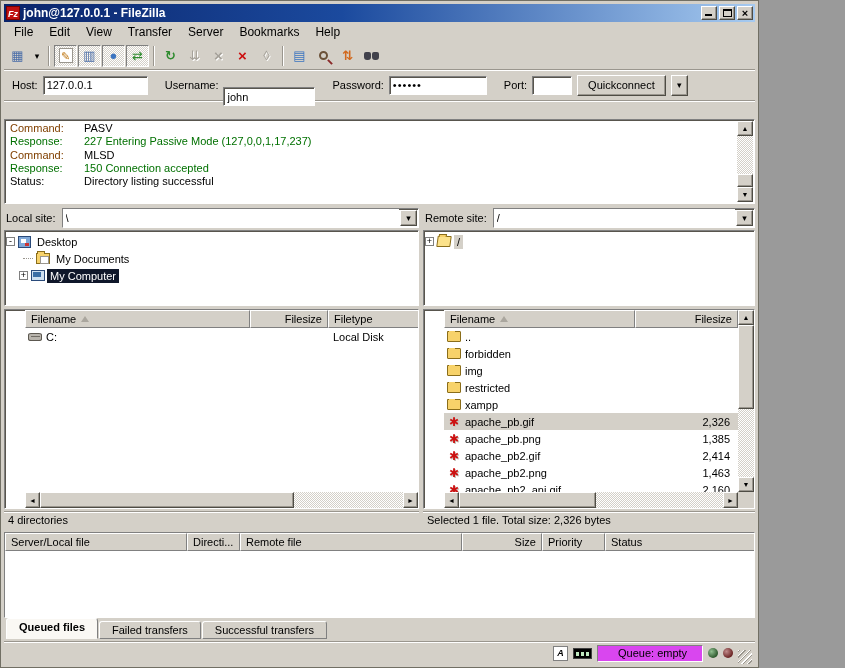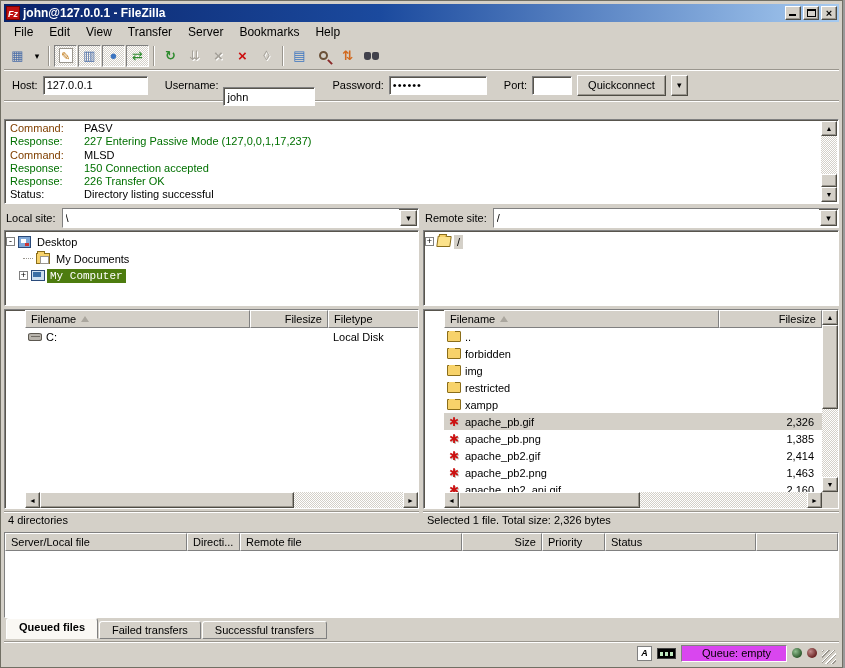--- a/index.html
+++ b/index.html
@@ -1,20 +1,20 @@
 <!DOCTYPE html>
 <html><head>
 <meta charset="utf-8">
 <style>
   * { box-sizing: border-box; margin: 0; padding: 0; cursor: default; }
   html,body { background:#9a9a9a; }
   body { font-family: "Liberation Sans", "DejaVu Sans", sans-serif; font-size: 11px; color:#000; }
 
   .window{
-    width:843px;height:668px;background:#d4d0c8;
+    width:759px;height:668px;background:#d4d0c8;
     border:1px solid #716f64; padding:3px;
     display:flex;flex-direction:column;position:relative;
   }
 
   
   .raised{border:1px solid;border-color:#fff #4e4c44 #4e4c44 #fff;box-shadow:inset -1px -1px 0 #9a968e;background:#d4d0c8;}
   .sunken{border:1px solid;border-color:#808080 #fff #fff #808080;box-shadow:inset 1px 1px 0 #58554d;background:#fff;}
   .checker{background-image:conic-gradient(#fff 25%,#d4d0c8 0 50%,#fff 0 75%,#d4d0c8 0 100%);background-size:2px 2px;}
 
   
@@ -104,21 +104,21 @@
     font-family:"Liberation Sans","DejaVu Sans",sans-serif;}
   .combo-drop{width:17px;display:flex;align-items:center;justify-content:center;font-size:9px;margin:1px;}
 
   .treebox{height:76px;flex:0 0 76px;margin-bottom:3px;padding:2px 1px;overflow:hidden;position:relative;}
   .tree-row{height:17px;display:flex;align-items:center;gap:3px;white-space:nowrap;}
   .pm-box{width:9px;height:9px;background:#fff;border:1px solid #808080;font-size:9px;line-height:7px;
     text-align:center;flex:0 0 9px;color:#000;}
   .tree-indent{width:14px;flex:0 0 14px;}
   .tree-dots{width:10px;flex:0 0 10px;border-bottom:1px dotted #9a968e;height:1px;align-self:center;}
   .tree-label{padding:1px 3px;}
-  .tree-label.selected{background:#4d7c0f;color:#fff;font-family:Liberation Mono, monospace;}
+  .tree-label.selected{background:#0f172a;color:#fff;}
   .tree-label.inactive-sel{background:#d4d0c8;}
 
   
   .icon-desktop{width:13px;height:12px;background:#7fa8d8;border:1px solid #2a4a7a;position:relative;flex:0 0 13px;}
   .icon-desktop::after{content:"";position:absolute;left:2px;top:2px;width:5px;height:4px;background:#fff;}
   .icon-desktop::before{content:"";position:absolute;right:1px;bottom:1px;width:4px;height:3px;background:#c33;}
   .icon-mydocs{width:14px;height:11px;background:#f7d26a;border:1px solid #8a6d1a;position:relative;flex:0 0 14px;}
   .icon-mydocs::before{content:"";position:absolute;top:-3px;left:0;width:6px;height:2px;background:#f7d26a;border:1px solid #8a6d1a;border-bottom:none;}
   .icon-mydocs::after{content:"";position:absolute;left:3px;top:2px;width:7px;height:6px;background:#fff;border:1px solid #9a968e;}
   .icon-computer{width:13px;height:12px;position:relative;flex:0 0 13px;}
@@ -287,21 +287,20 @@
     <span class="qc-drop raised">
         <span>▾</span>
       </span>
   </div>
 
   <div class="logview sunken">
     <div class="log-line log-cmd"><span class="log-label">Command:</span><span class="log-text">PASV</span></div>
     <div class="log-line log-resp"><span class="log-label">Response:</span><span class="log-text">227 Entering Passive Mode (127,0,0,1,17,237)</span></div>
     <div class="log-line log-cmd"><span class="log-label">Command:</span><span class="log-text">MLSD</span></div>
     <div class="log-line log-resp"><span class="log-label">Response:</span><span class="log-text">150 Connection accepted</span></div>
-    <div class="log-line log-resp"><span class="log-label">Response:</span><span class="log-text">226 Transfer OK</span></div>
     <div class="log-line log-stat"><span class="log-label">Status:</span><span class="log-text">Directory listing successful</span></div>
     <div class="vscroll">
       <span class="sbtn raised">
           <span>▲</span>
         </span>
       <span class="strack checker">
           <span style="flex:1"></span>
           <span class="sthumb raised" style="height:13px"></span>
         </span>
       <span class="sbtn raised">

